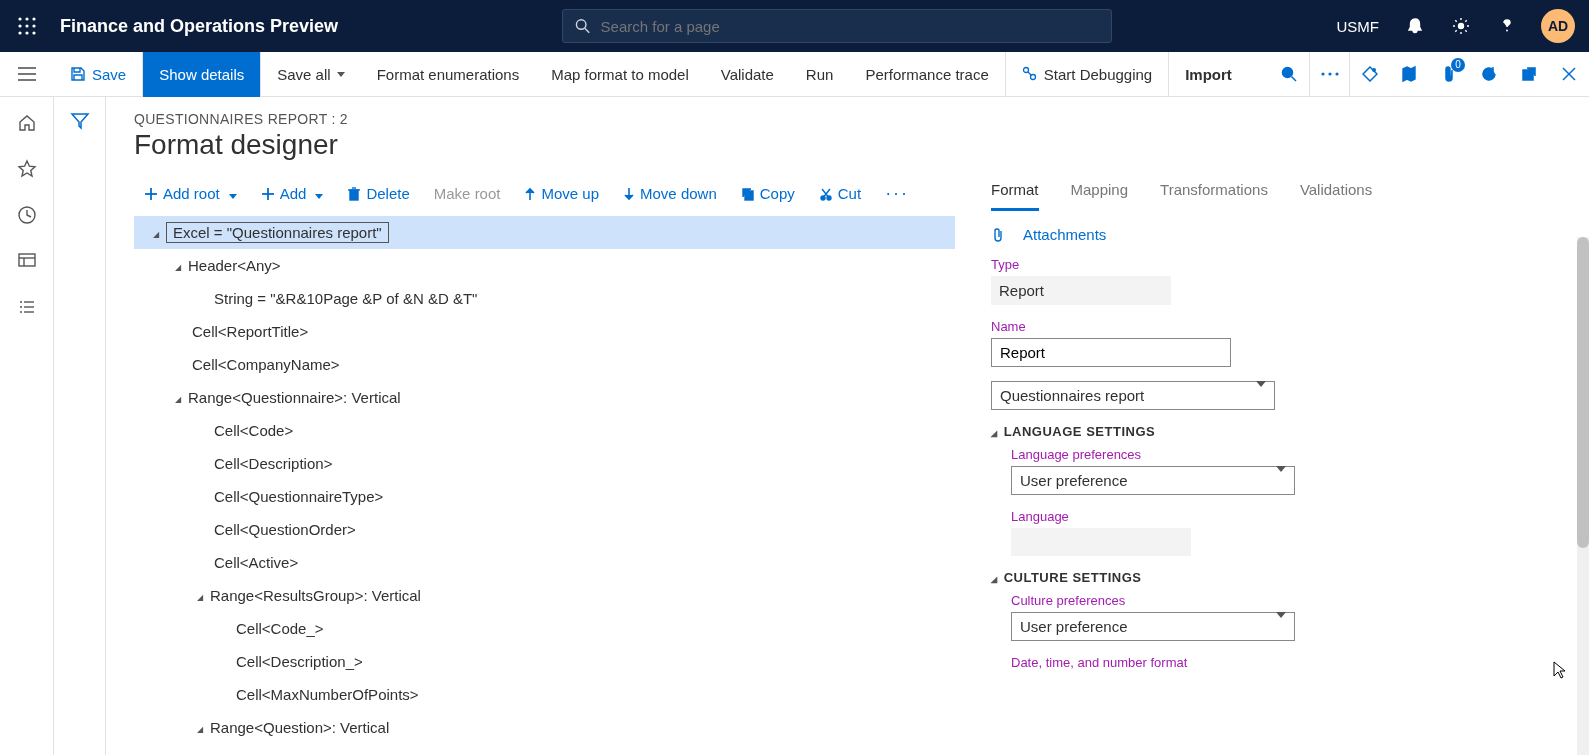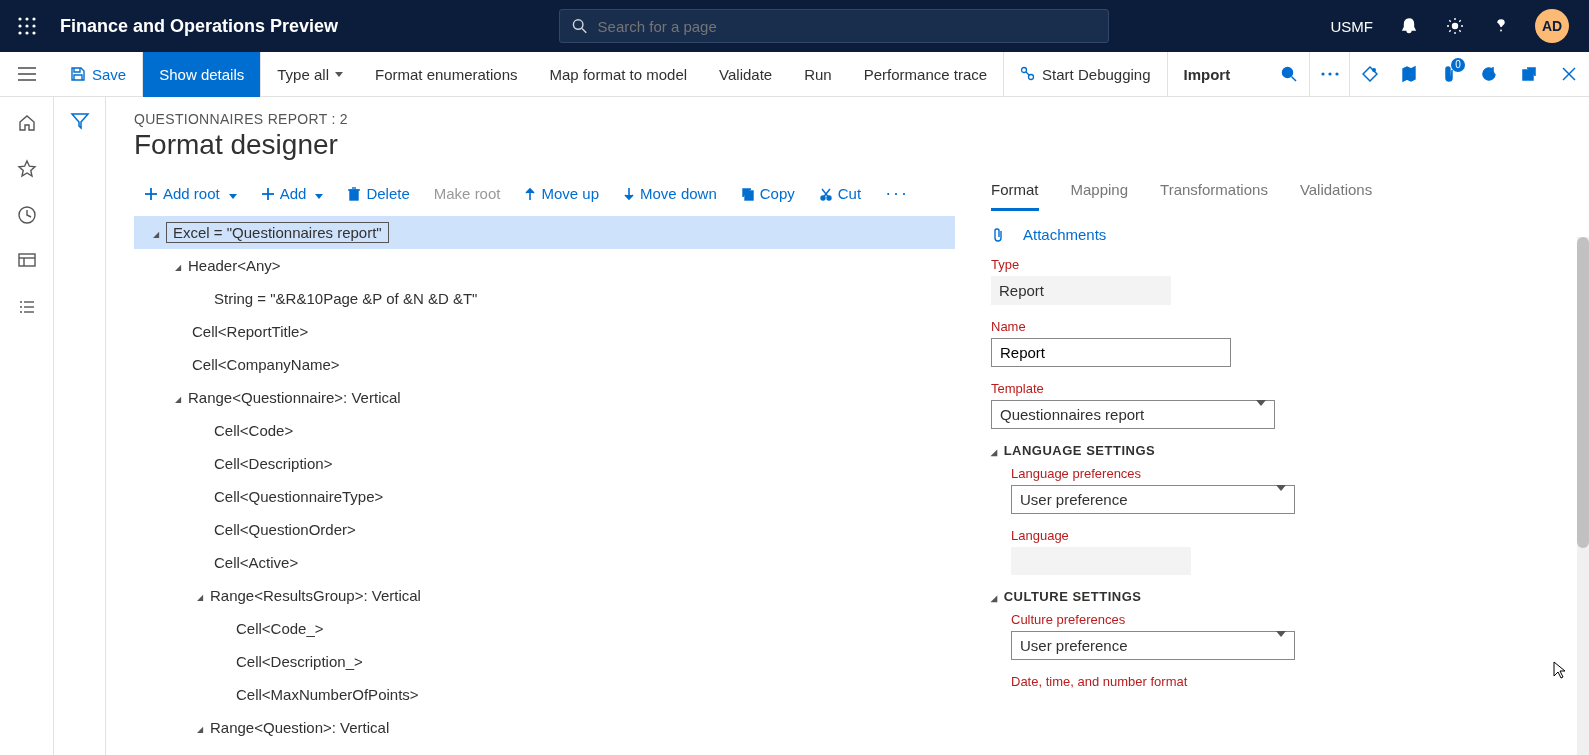--- a/index.html
+++ b/index.html
@@ -7,21 +7,21 @@
 
 
 .topbar { height: 52px; background: #0b1d3a; color: #fff; display: flex; align-items: center; }
 .waffle { width: 54px; display:flex; align-items:center; justify-content:center; cursor:pointer; }
 .waffle svg { fill: #fff; }
 .app-title { font-size: 18px; font-weight: 600; margin-left: 6px; }
 .search-wrap { flex:1; display:flex; justify-content:center; }
 .search-box { width: 550px; height: 34px; background: #192d4d; border:1px solid #30466b; border-radius: 3px; display:flex; align-items:center; padding:0 12px; color:#cfd5de; }
 .search-box svg { fill:#cfd5de; margin-right:10px; }
 .search-box input { background:transparent; border:none; outline:none; color:#cfd5de; font-size:15px; width:100%; }
-.top-right { display:flex; align-items:center; gap:10px; padding-right:20px; }
+.top-right { display:flex; align-items:center; gap:10px; padding-right:14px; }
 .top-right .legal { font-size:15px; margin-right:8px; }
 .top-icon { width:36px; height:36px; display:flex; align-items:center; justify-content:center; cursor:pointer; }
 .top-icon svg { fill:#fff; stroke:#fff; }
 .avatar { width:34px; height:34px; border-radius:50%; background:#fdba74; color:#0b1d3a; display:flex; align-items:center; justify-content:center; font-weight:600; font-size:14px; margin-left:6px; cursor:pointer; }
 
 
 .commandbar { height: 45px; border-bottom:1px solid #e1e1e1; display:flex; align-items:center; background:#fff; padding-left:0; }
 .left-toggle { width:54px; height:45px; display:flex; align-items:center; justify-content:center; cursor:pointer; }
 .cmd { height:45px; display:flex; align-items:center; padding:0 16px; font-size:15px; cursor:pointer; color:#323130; gap:6px; }
 .cmd.save { color:#006dd1; }
@@ -71,21 +71,21 @@
 
 .prop-pane { width:620px; padding-left:22px; padding-right:34px; overflow-y:auto; position:relative; }
 .tabs { display:flex; gap:32px; border-bottom:1px solid transparent; margin-bottom:14px; }
 .tab { padding:4px 0 10px 0; font-size:15px; color:#777; cursor:pointer; }
 .tab.active { color:#323130; border-bottom:3px solid #006dd1; font-weight:400; }
 
 .attach-link { color:#006dd1; display:flex; align-items:center; gap:18px; font-size:15px; margin-bottom:14px; cursor:pointer; }
 .attach-link svg { fill:#006dd1; }
 
 .field-group { margin-bottom:14px; }
-.field-label { font-size:13px; color:#b91c1c; margin-bottom:4px; }
+.field-label { font-size:13px; color:#a21caf; margin-bottom:4px; }
 .field-readonly { background:#f3f3f3; border:none; padding:6px 8px; font-size:15px; width:180px; }
 .field-input { border:1px solid #888; padding:5px 8px; font-size:15px; width:240px; }
 .field-select { border:1px solid #888; padding:5px 8px; font-size:15px; width:284px; display:flex; justify-content:space-between; align-items:flex-start; cursor:pointer; background:#fff; }
 .field-select .chev::after { content:""; border-left:5px solid transparent; border-right:5px solid transparent; border-top:6px solid #555; }
 
 .section-hdr { display:flex; align-items:center; gap:6px; font-size:13px; font-weight:700; letter-spacing:0.5px; margin:10px 0 8px 0; cursor:pointer; }
 .section-hdr .caret::before { content:"◢"; font-size:8px; color:#555; }
 .indent-block { margin-left:20px; }
 
 .right-scrollbar { position:absolute; right:0; top:60px; bottom:0; width:12px; background:#f0f0f0; }
@@ -155,21 +155,21 @@
   <div class="cmd save sep-after">
       <svg width="16" height="16" viewBox="0 0 16 16">
         <path d="M2 2 L11 2 L14 5 L14 14 L2 14 Z M4 2 L4 6 L10 6 L10 2 M4 14 L4 9 L12 9 L12 14" fill="none" stroke="#006dd1" stroke-width="1.4"></path>
       </svg>
       <span>Save</span>
     </div>
   <div class="cmd active sep-after">
       <span>Show details</span>
     </div>
   <div class="cmd">
-      <span>Type all</span>
+      <span>Save all</span>
       <span style="border-left:4px solid transparent;border-right:4px solid transparent;border-top:5px solid #555;"></span>
     </div>
   <div class="cmd">
       <span>Format enumerations</span>
     </div>
   <div class="cmd">
       <span>Map format to model</span>
     </div>
   <div class="cmd">
       <span>Validate</span>
@@ -446,21 +446,20 @@
           <div class="field-label">Type</div>
           <div class="field-readonly">Report</div>
         </div>
 
         <div class="field-group">
           <div class="field-label">Name</div>
           <input class="field-input" value="Report" style="">
         </div>
 
         <div class="field-group">
-          <div class="field-label">Template</div>
           <div class="field-select">
               <span>Questionnaires report</span>
               <span class="chev"></span>
             </div>
         </div>
 
         <div class="section-hdr">
             <span class="caret"></span>
             <span>LANGUAGE SETTINGS</span>
           </div>

